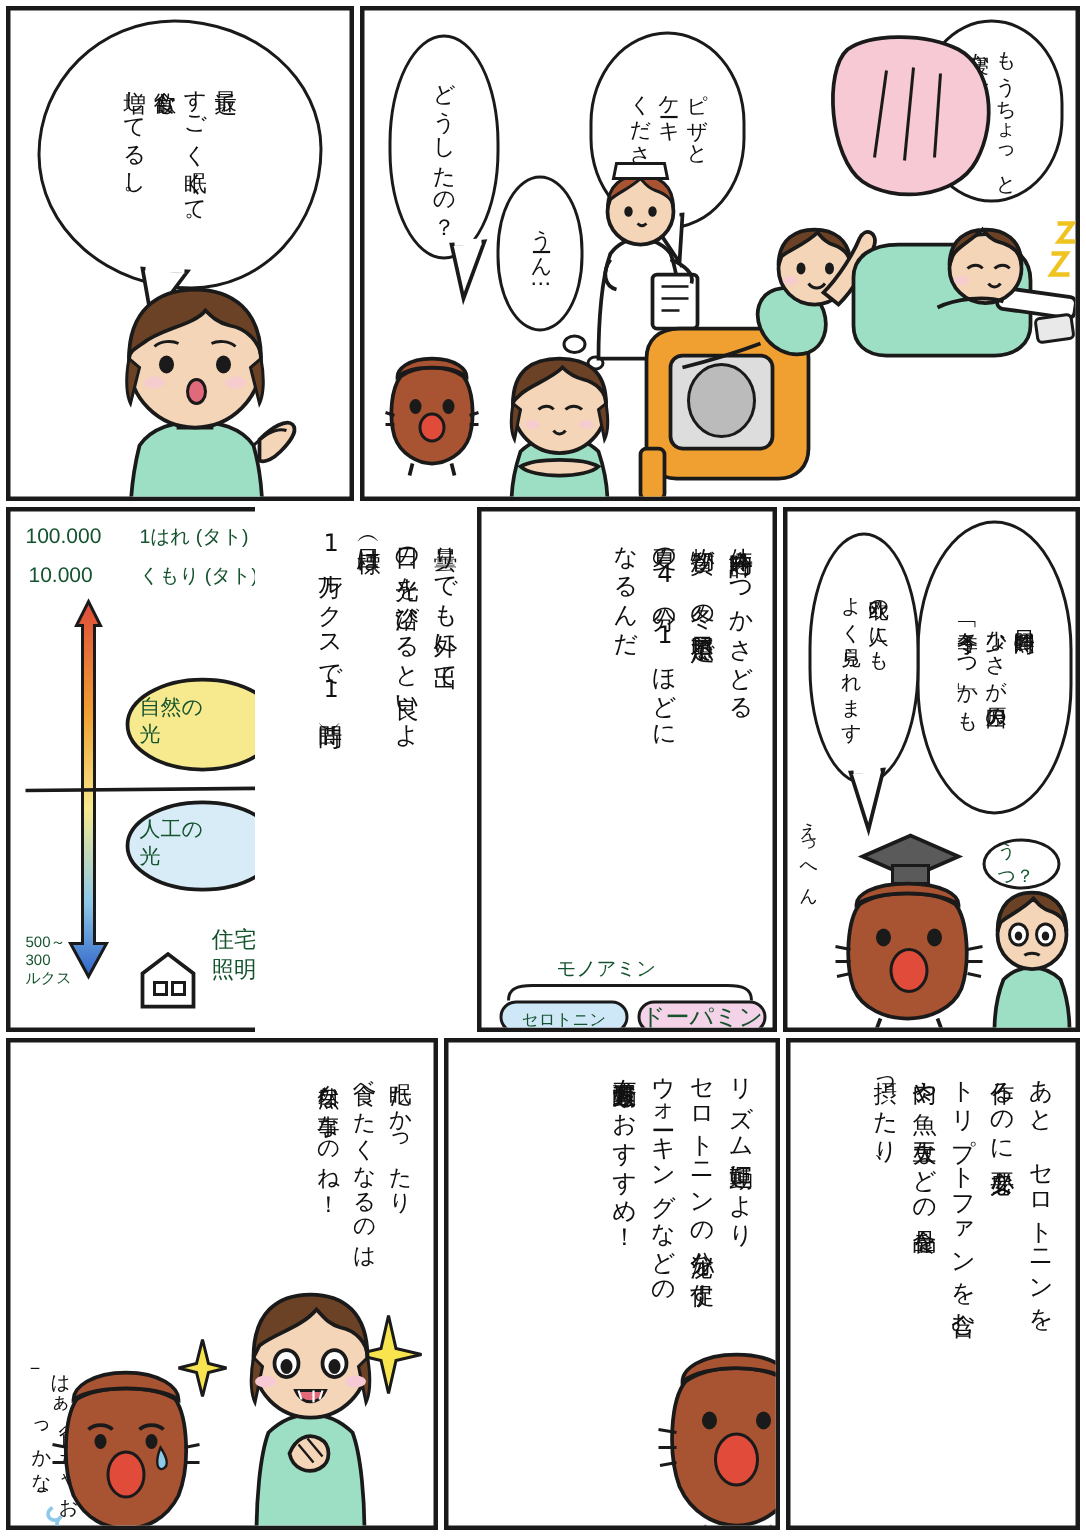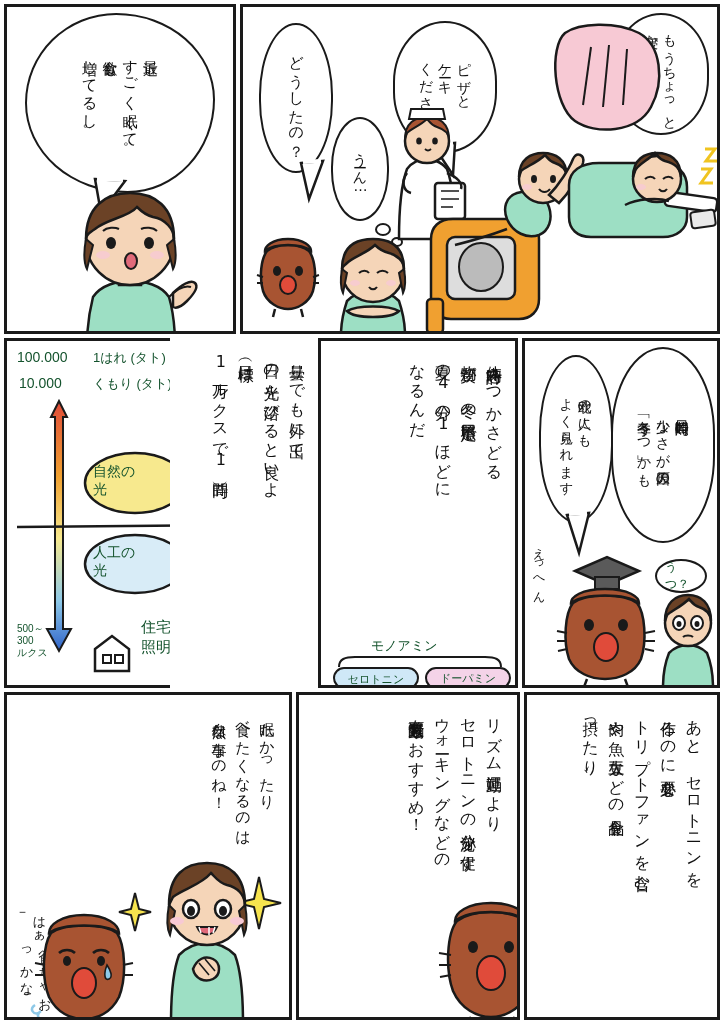--- a/index.html
+++ b/index.html
@@ -311,21 +311,21 @@
     <div class="htext" style="position:absolute; left:50px; top:296px; font-size:13px;">モノアミン</div>
     <svg style="position:absolute; left:14px; top:314px; width:172px; height:14px;">
       <path d="M4,12 C4,4 10,2 20,2 L150,2 C160,2 166,4 166,12" stroke="#1a1a1a" stroke-width="2" fill="none"></path>
     </svg>
 
     <div style="position:absolute; left:12px; top:326px; width:86px; height:22px; border:2px solid #1a1a1a; border-radius:11px; background:#cfe8f7; display:flex; align-items:flex-end; justify-content:center;">
       <span class="htext" style="font-size:11px;">セロトニン</span>
     </div>
 
     <div style="position:absolute; left:104px; top:326px; width:86px; height:22px; border:2px solid #1a1a1a; border-radius:11px; background:#f4d3e8; display:flex; align-items:center; justify-content:center;">
-      <span class="htext" style="font-size:11px;">ドーパミン</span>
+      <span class="htext" style="font-size:16px;">ドーパミン</span>
     </div>
   </div>
 
   <div class="panel" style="left:522px; top:338px; width:198px; height:350px;">
 
     <div class="bubble" style="left:86px; top:6px; width:104px; height:196px; border-radius:50%/44%;">
       <div class="vtext" style="font-size:14px;">日照時間の
 少なさが原因の
 「冬季うつ」かも</div>
     </div>

